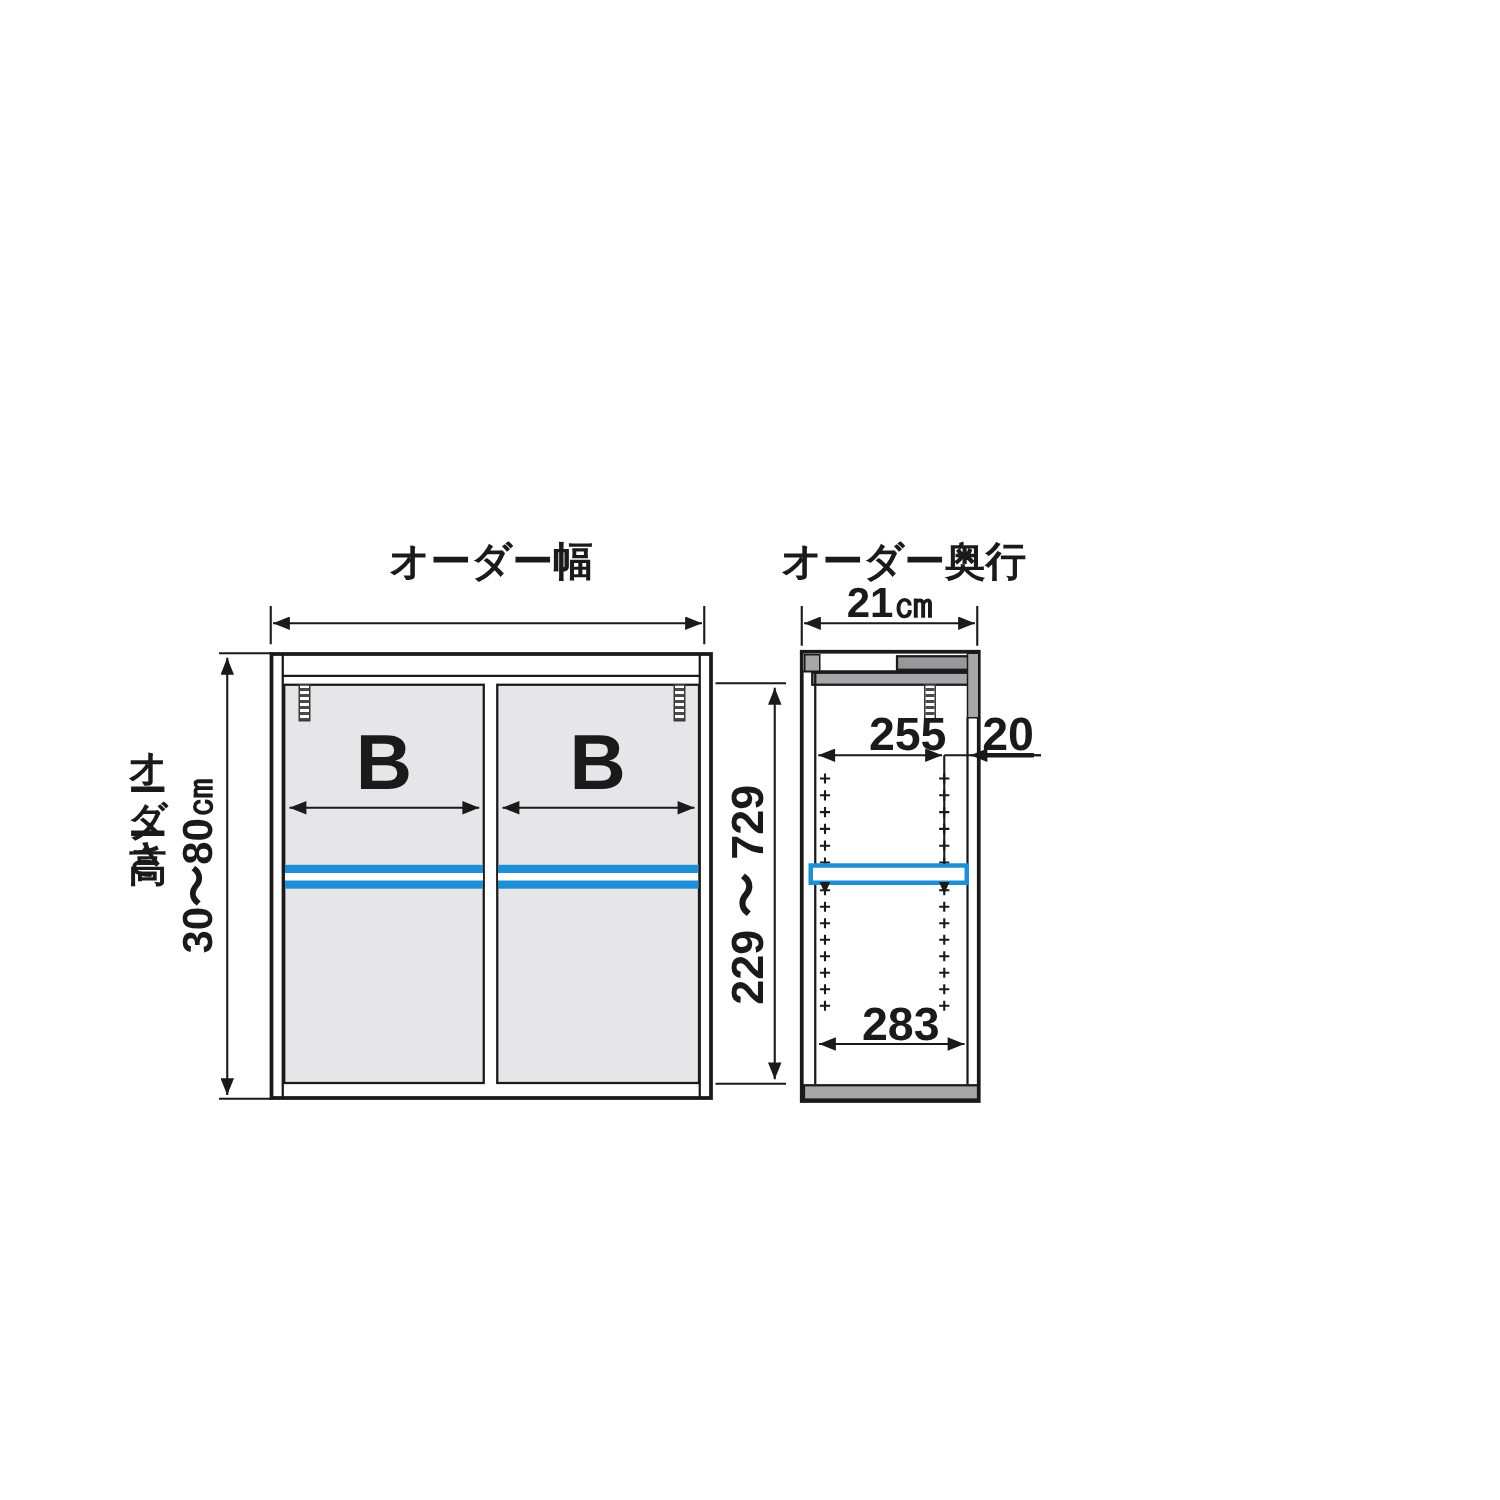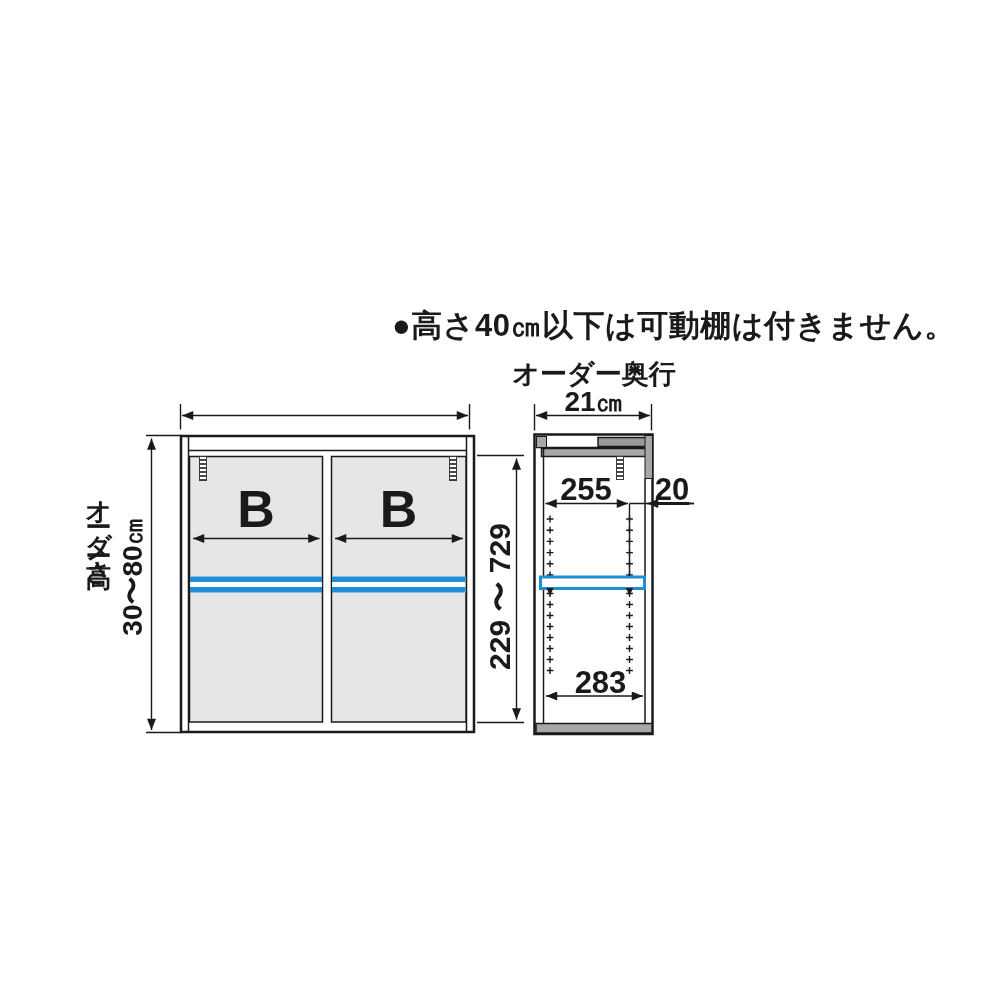--- a/index.html
+++ b/index.html
@@ -14,28 +14,28 @@
     position:relative;width:1000px;height:1000px;background:#fff;overflow:hidden;
     font-family:"Liberation Sans","DejaVu Sans",sans-serif;
     color:var(--line);
   }
   #stage svg{position:absolute;left:0;top:0;}
   .txt{position:absolute;font-weight:700;line-height:1;white-space:nowrap;}
   .ctr{text-align:center;}
   .note{left:392px;top:310px;font-size:31px;letter-spacing:.5px;}
   .fw-title{left:180px;width:295px;top:361px;font-size:27px;}
   .fw-value{left:180px;width:295px;top:388px;font-size:28px;}
-  .sv-title{left:504px;width:180px;top:361px;font-size:27px;}
+  .sv-title{left:504px;width:180px;top:361px;font-size:27px;text-align:right;}
   .sv-value{left:504px;width:180px;top:388px;font-size:28px;}
   .fh-title{left:86px;top:483px;font-size:26px;writing-mode:vertical-rl;}
   .fh-value{left:48px;top:562px;width:170px;height:29px;font-size:28px;transform:rotate(-90deg);}
   .ih-value{left:415px;top:581px;width:170px;height:31px;font-size:30px;transform:rotate(-90deg);}
   .b-left{left:189px;width:134px;top:483px;font-size:52px;}
   .b-right{left:331px;width:135px;top:483px;font-size:52px;}
-  .d255{left:541px;width:90px;top:474px;font-size:31px;}
+  .d255{left:541px;width:90px;top:474px;font-size:31px;text-align:right;}
   .d20{left:646px;width:52px;top:474px;font-size:31px;text-decoration:underline;}
   .d283{left:548px;width:105px;top:667px;font-size:31px;}
   .hinge{
     position:absolute;border:1px solid #3a3a3a;
     background:repeating-linear-gradient(180deg,#fff 0 2px,#4a4a4a 2px 4px);
   }
   .hinge.fl{left:199px;top:456px;width:6px;height:23px;}
   .hinge.fr{left:449px;top:456px;width:6px;height:23px;}
   .hinge.sv{left:616px;top:456px;width:6px;height:22px;}
 </style>
@@ -147,22 +147,22 @@
       <line x1="647" y1="503.5" x2="694" y2="503.5" marker-start="url(#arr)"></line>
 
       <line x1="546" y1="696" x2="643" y2="696" marker-start="url(#arr)" marker-end="url(#arr)"></line>
     </g>
   </svg>
 
   <div class="hinge fl"></div>
   <div class="hinge fr"></div>
   <div class="hinge sv"></div>
 
-  <div class="txt note">●高さ40㎝以下は可動棚は付きません。</div>
 
+  <div class="txt ctr fw-title">オーダー幅</div>
 
   <div class="txt ctr sv-title">オーダー奥行</div>
   <div class="txt ctr sv-value">21㎝</div>
 
   <div class="txt fh-title">オーダー高さ</div>
   <div class="txt ctr fh-value">30〜80㎝</div>
   <div class="txt ctr ih-value">229 〜 729</div>
 
   <div class="txt ctr b-left">B</div>
   <div class="txt ctr b-right">B</div>

